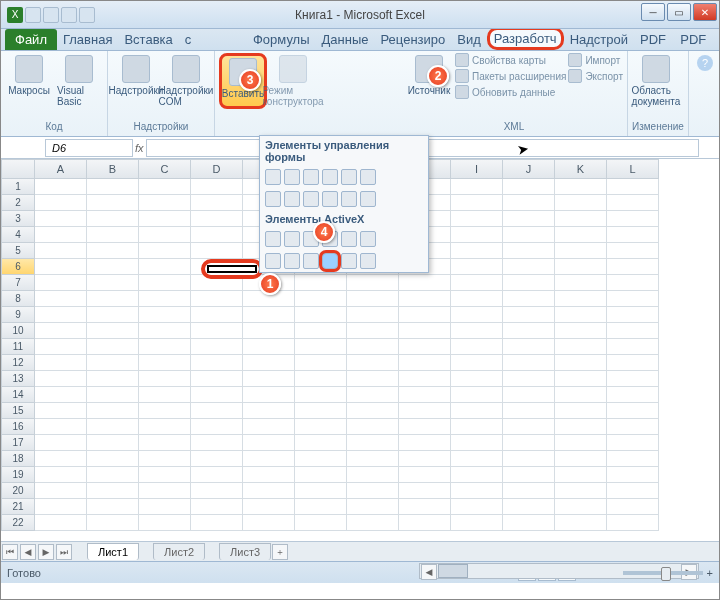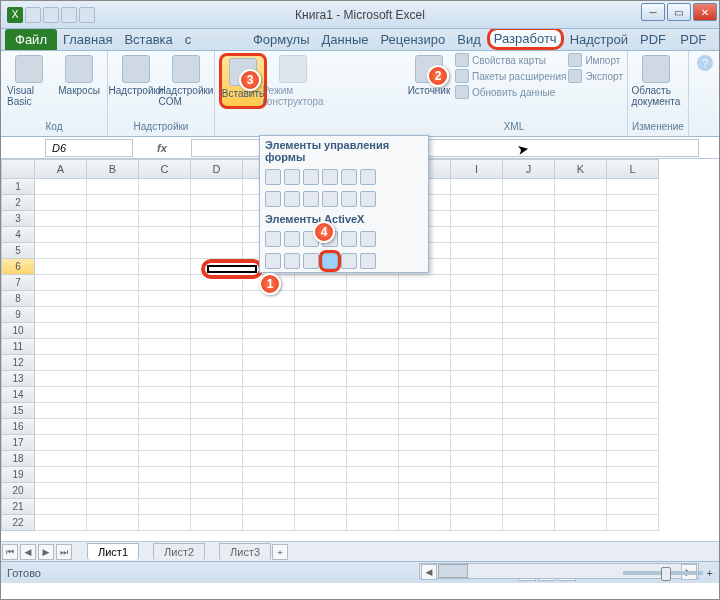--- a/index.html
+++ b/index.html
@@ -38,21 +38,21 @@
 
 .dropdown { position: absolute; top: 134px; left: 258px; width: 170px; background: #f6f8fa; border: 1px solid #9fb8d3; box-shadow: 2px 2px 5px rgba(0,0,0,.25); z-index: 50; font-size: 11px; }
 .dropdown .section-h { font-weight: bold; color: #3a5b7d; padding: 3px 5px; }
 .dropdown .icon-row { display: flex; flex-wrap: wrap; gap: 3px; padding: 3px 5px; }
 .ddico { width: 16px; height: 16px; background: #e3e9ef; border: 1px solid #9fb6cf; border-radius: 2px; }
 .ddico.marked { background: #9bd0ff; box-shadow: 0 0 0 3px #e53a1f; border-radius: 4px; }
 
 
 .fbar { height: 22px; display: flex; align-items: center; border-bottom: 1px solid #b8c8d8; font-size: 11px; }
 .namebox { width: 88px; border: 1px solid #b8c8d8; margin-left: 44px; padding: 2px 6px; background: #fff; font-style: italic; }
-.fx { margin: 0 24px; color: #666; font-style: italic; font-weight: bold; }
+.fx { margin: 0 2px; color: #666; font-style: italic; }
 .formula-input { flex: 1; border: 1px solid #b8c8d8; height: 18px; background: #fff; margin-right: 20px; }
 
 
 .grid { position: relative; height: 382px; overflow: hidden; }
 .colheads { display: flex; position: sticky; top: 0; }
 .corner { width: 34px; height: 20px; background: linear-gradient(#f3f5f7, #e2e7ec); border: 1px solid #c7d0d8; }
 .ch { width: 52px; height: 20px; background: linear-gradient(#f3f5f7, #e2e7ec); border: 1px solid #c7d0d8; border-left: none; font-size: 11px; color: #4a5a68; text-align: center; line-height: 19px; }
 .rowarea { height: 362px; overflow: hidden; }
 .row { display: flex; }
 .rh { width: 34px; height: 16px; background: linear-gradient(#f3f5f7, #e2e7ec); border: 1px solid #c7d0d8; border-top: none; font-size: 10px; color: #4a5a68; text-align: center; line-height: 15px; }
@@ -116,25 +116,25 @@
   <div class="tab">Надстрой</div>
   <div class="tab">Foxit PDF</div>
   <div class="tab">ABBYY PDF</div>
 </div>
 
 <div class="ribbon">
   <div class="group">
     <div class="group-btns">
       <div class="bigbtn">
         <div class="ico"></div>
+        <span>Макросы</span>
+      </div>
+      <div class="bigbtn">
+        <div class="ico"></div>
         <span>Visual Basic</span>
-      </div>
-      <div class="bigbtn">
-        <div class="ico"></div>
-        <span>Макросы</span>
       </div>
     </div>
     <div class="group-label">Код</div>
   </div>
 
   <div class="group">
     <div class="group-btns">
       <div class="bigbtn">
         <div class="ico"></div>
         <span>Надстройки</span>

